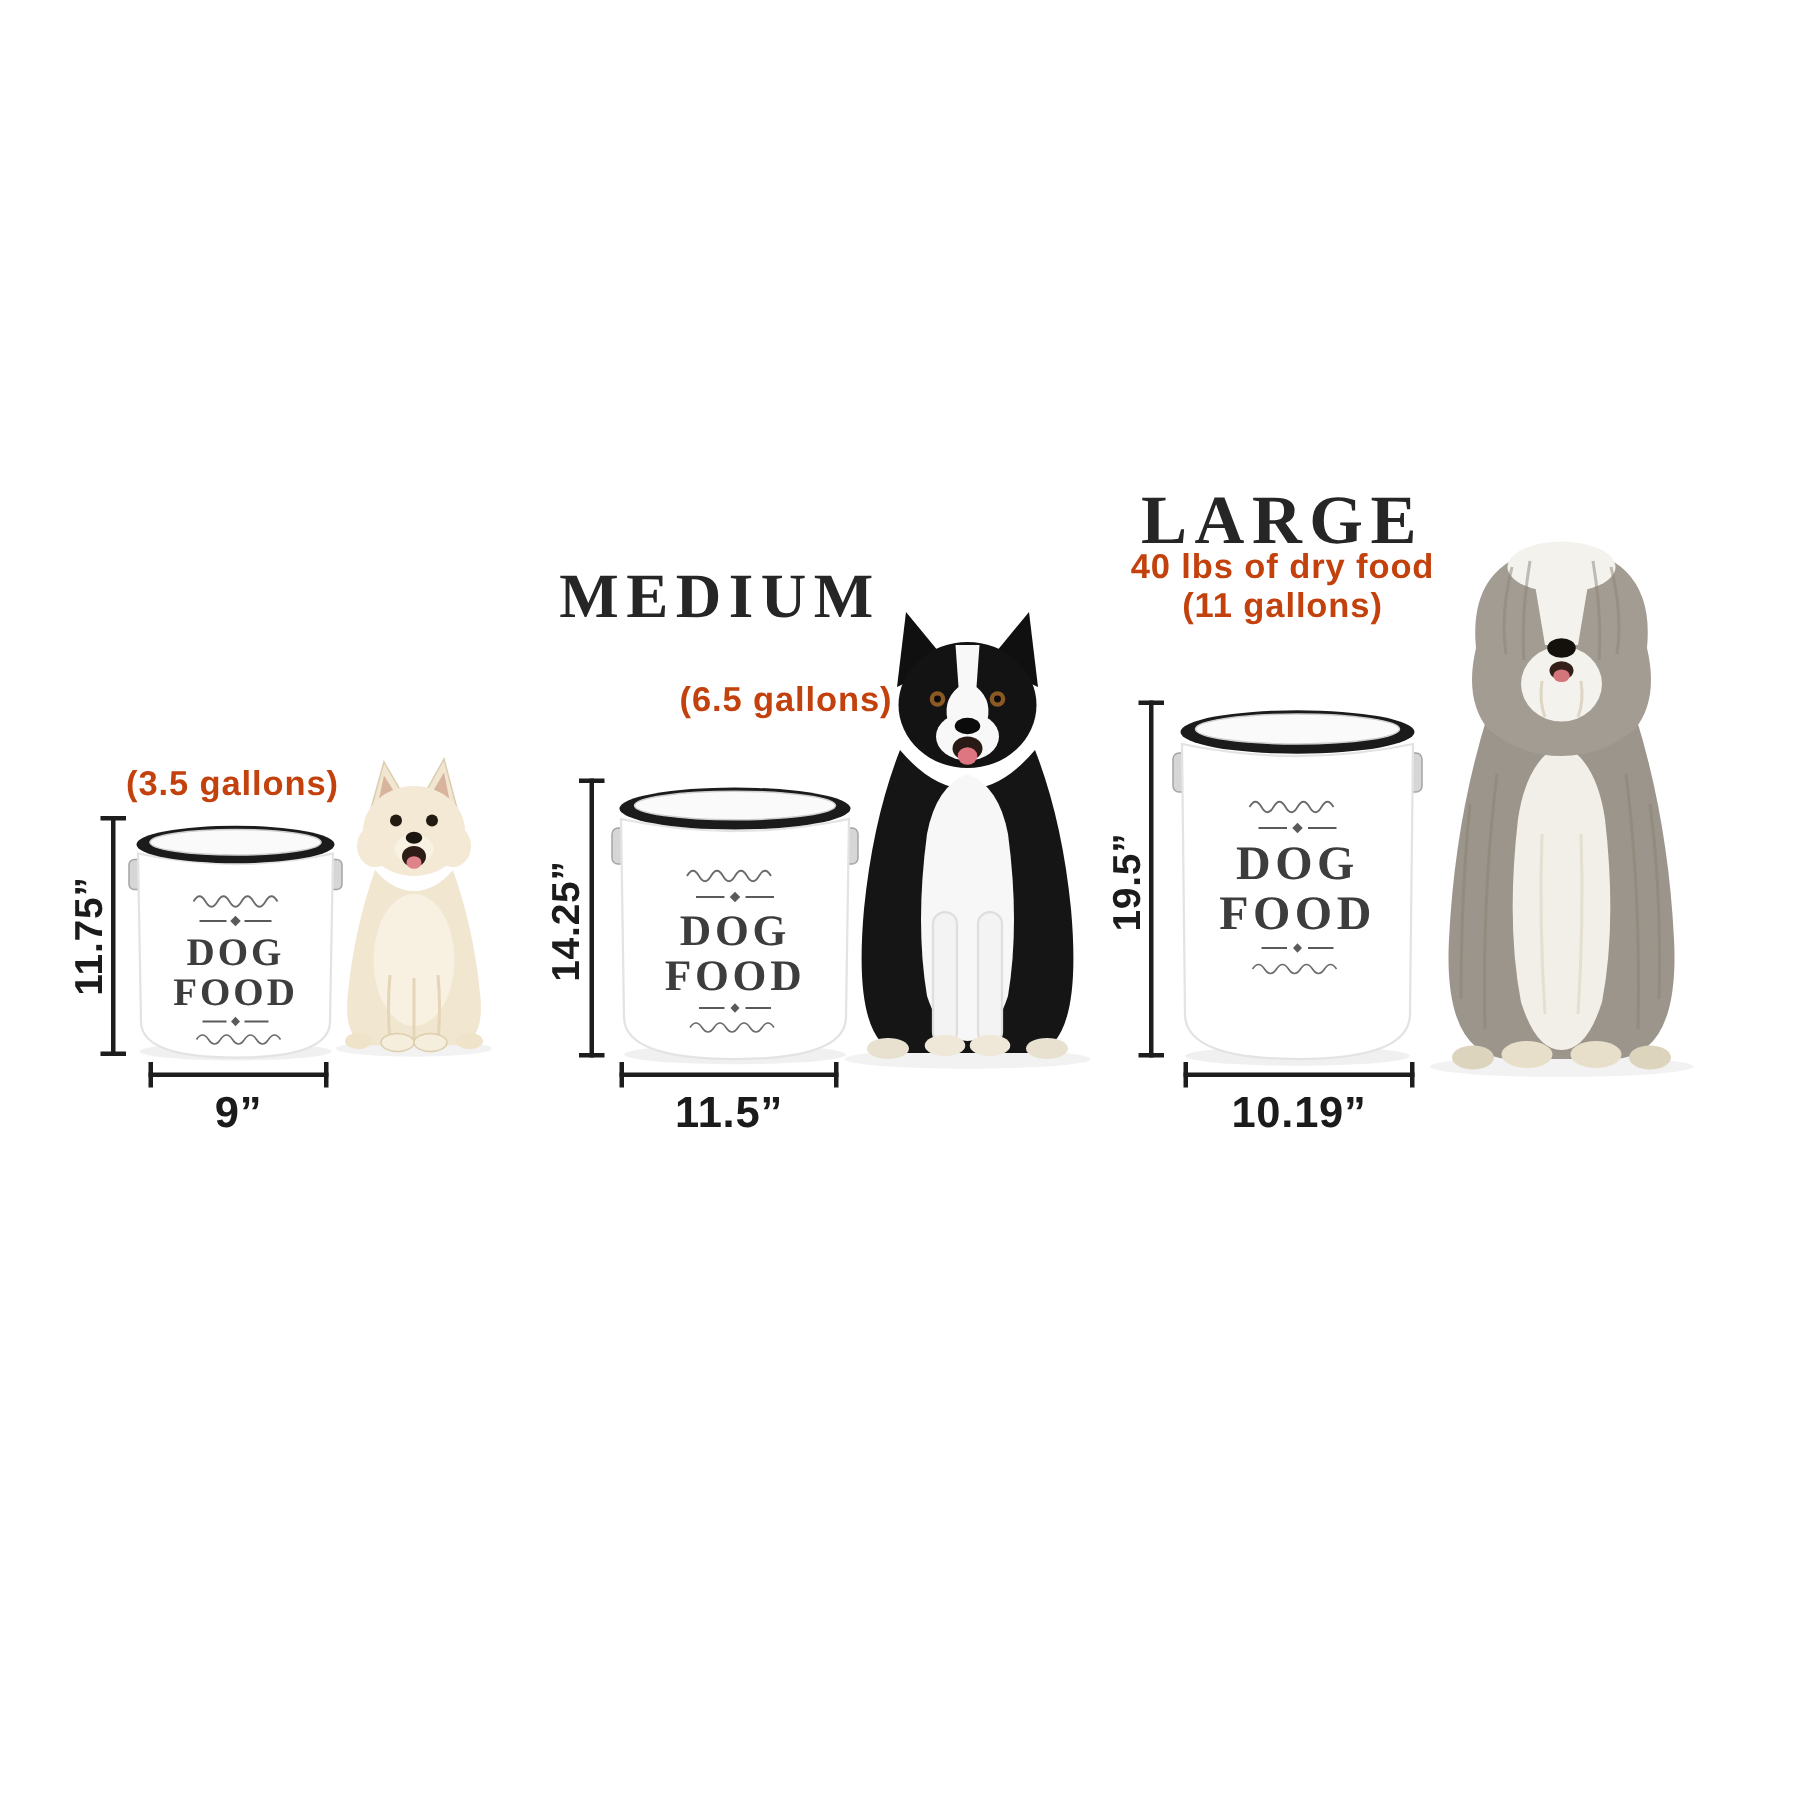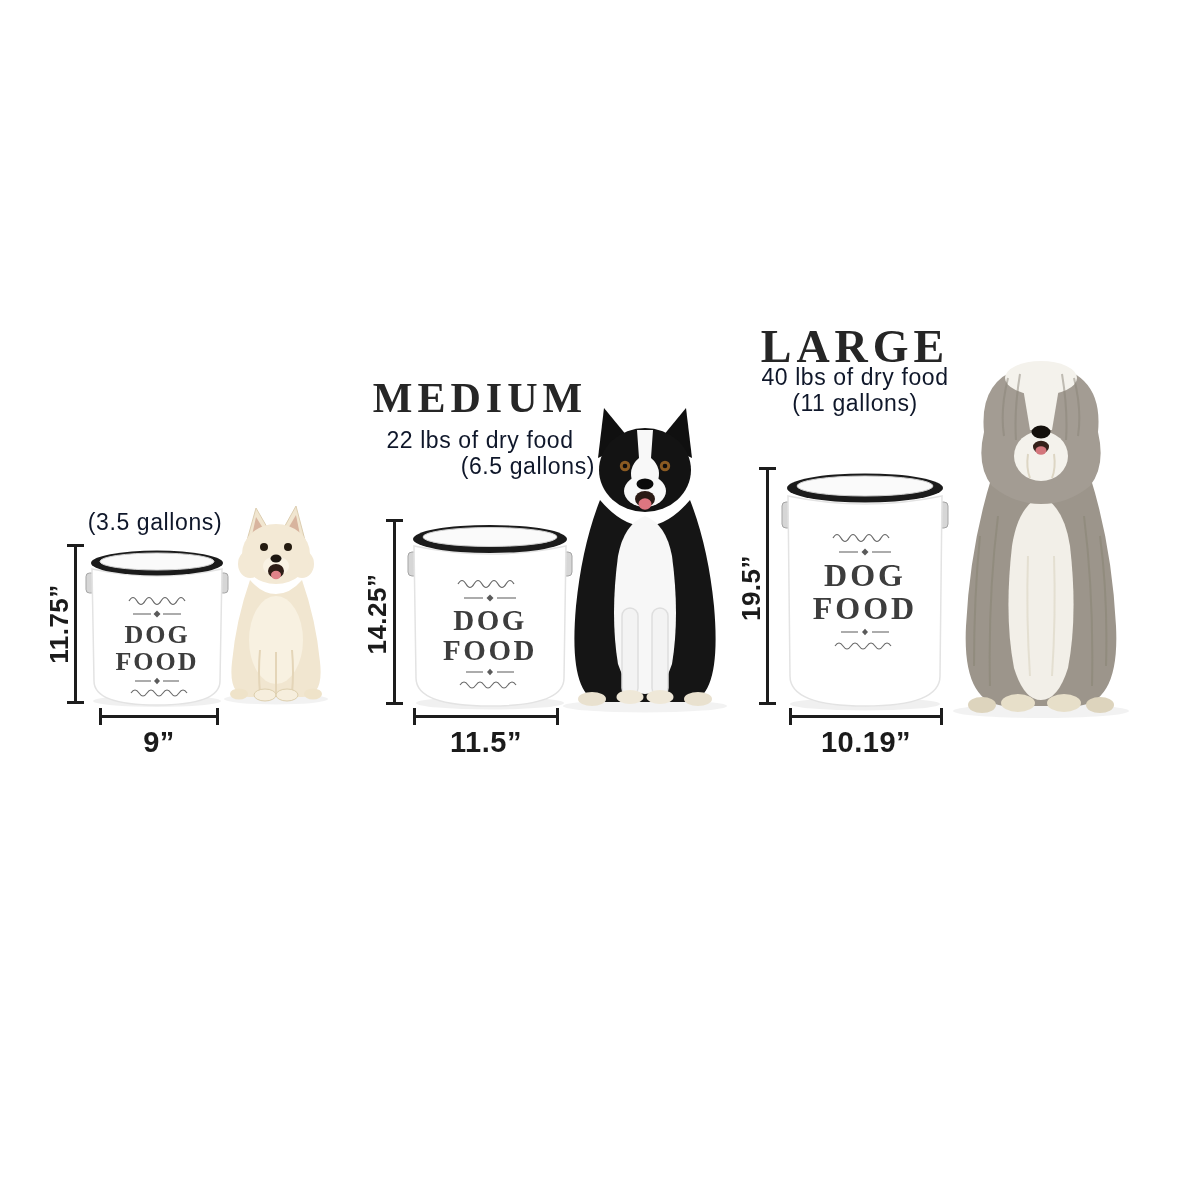--- a/index.html
+++ b/index.html
@@ -7,22 +7,22 @@
   .stage {
     position:relative; width:1200px; height:1200px; background:#ffffff;
     font-family:"Liberation Sans", sans-serif; overflow:hidden;
   }
   .size-title {
     position:absolute; text-align:center;
     font-family:"Liberation Serif", serif; font-weight:700;
     color:#262626; letter-spacing:5px;
   }
   .cap-line {
-    position:absolute; text-align:center; color:#0f172a;
-    font-size:23px; letter-spacing:0.6px; font-weight:400;
+    position:absolute; text-align:center; color:#c2410c;
+    font-size:23px; letter-spacing:0.6px; font-weight:700;
   }
   
   .vline { position:absolute; width:3px; background:#1d1d1d; }
   .vline::before, .vline::after {
     content:""; position:absolute; left:-7px; width:17px; height:3px; background:#1d1d1d;
   }
   .vline::before { top:0; }
   .vline::after { bottom:0; }
   
   .hline { position:absolute; height:3px; background:#1d1d1d; }
@@ -100,21 +100,20 @@
     <ellipse cx="60" cy="66" rx="13" ry="10" fill="#f9f2e3"></ellipse>
     <ellipse cx="60" cy="58.5" rx="5.5" ry="4" fill="#1c1610"></ellipse>
     <ellipse cx="60" cy="71" rx="8" ry="7" fill="#2e1d16"></ellipse>
     <ellipse cx="60" cy="75" rx="5" ry="4.2" fill="#e08389"></ellipse>
   </svg>
 
   <div class="hline" style="left:99px; top:715px; width:120px;"></div>
   <div class="hdim-label" style="left:99px; top:726px; width:120px;">9”</div>
 
   <div class="size-title" style="left:365px; top:374px; width:230px; font-size:42px;">MEDIUM</div>
-  <div class="cap-line" style="left:365px; top:427px; width:230px;">22 lbs of dry food</div>
   <div class="cap-line" style="left:365px; top:453px; width:230px;text-align:right;">(6.5 gallons)</div>
 
   <div class="vline" style="left:393px; top:519px; height:186px;"></div>
   <div class="vdim-label" style="left:299px; top:602px; width:150px; height:24px;">14.25”</div>
 
   <svg class="abs" style="left:407px; top:518px;" width="166" height="194" viewBox="0 0 166 194">
     <ellipse cx="83" cy="185" rx="74" ry="6.5" fill="#000000" opacity="0.06"></ellipse>
     <rect x="1" y="34" width="10" height="24" rx="4" fill="#d6d6d6" stroke="#a5a5a5" stroke-width="1"></rect>
     <rect x="155" y="34" width="10" height="24" rx="4" fill="#d6d6d6" stroke="#a5a5a5" stroke-width="1"></rect>
     <path d="M7 28 Q83 44 159 28 L157 160 Q157 188 83 188 Q9 188 9 160 Z" fill="#ffffff" stroke="#e3e3e3" stroke-width="1.5"></path>

